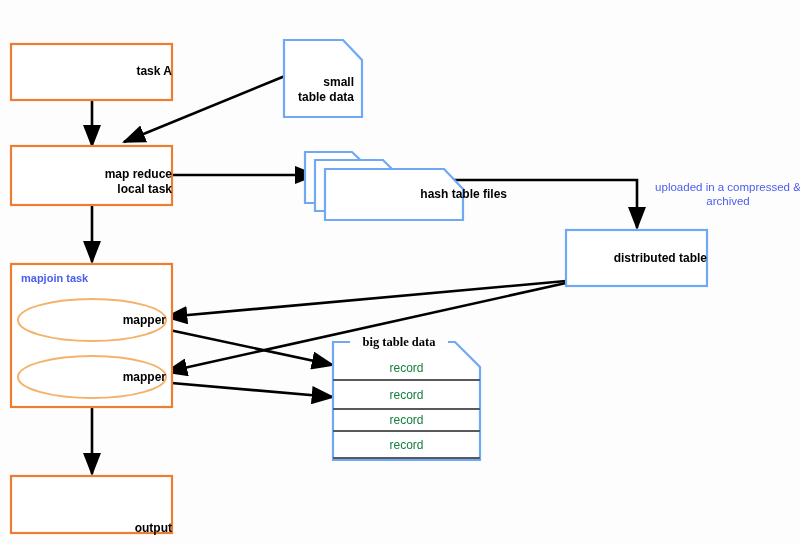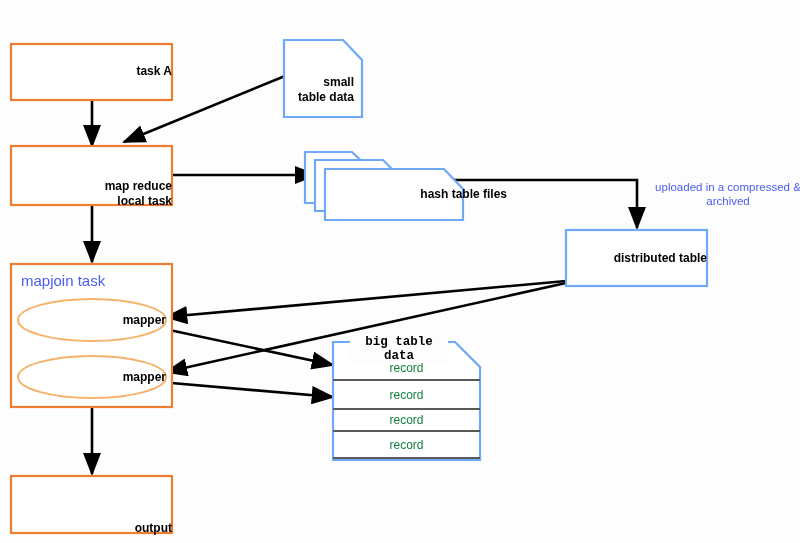--- a/index.html
+++ b/index.html
@@ -38,37 +38,37 @@
     font-family: "Liberation Sans", sans-serif;
     font-weight: normal;
     font-size: 12px;
     color: #15803d;
     text-align: center;
     line-height: 14px;
   }
   .group-label {
     position: absolute;
     font-family: "Liberation Sans", sans-serif;
-    font-weight: normal;
-    font-size: 15px;
+    font-weight: bold;
+    font-size: 11px;
     text-align: left;
   }
   .edge-annotation {
     position: absolute;
     font-family: "Liberation Sans", sans-serif;
     font-weight: normal;
     font-size: 11.5px;
     text-align: center;
     line-height: 14px;
     white-space: pre-line;
     padding-left: 8px;
   }
   .table-title {
     position: absolute;
-    font-family: Liberation Mono, monospace;
+    font-family: Liberation Serif, serif;
     font-weight: bold;
     font-size: 12.5px;
     color: #000000;
     text-align: center;
     background: #fdfdfd;
     padding: 0 3px;
   }
 </style>
 </head>
 <body>
@@ -131,21 +131,21 @@
       <line x1="333" y1="409" x2="480" y2="409" stroke="#595959" stroke-width="2"></line>
       <line x1="333" y1="431" x2="480" y2="431" stroke="#595959" stroke-width="2"></line>
       <line x1="333" y1="458" x2="480" y2="458" stroke="#595959" stroke-width="2"></line>
     </g>
 
     <rect x="352" y="336" width="88" height="12" fill="#fdfdfd"></rect>
   </svg>
 
   <div class="node-label" style="left:11px; top:64px; width:161px;">task A</div>
 
-  <div class="node-label" style="left:11px; top:179px; width:161px;">map reduce
+  <div class="node-label" style="left:11px; top:167px; width:161px;">map reduce
 local task</div>
 
   <div class="group-label" style="left:21px; top:272px; width:130px; color:#4a5df0;">mapjoin task</div>
 
   <div class="node-label" style="left:18px; top:313px; width:148px;">mapper</div>
 
   <div class="node-label" style="left:18px; top:370px; width:148px;">mapper</div>
 
   <div class="node-label" style="left:11px; top:497px; width:161px;margin-top:24px;">output</div>
 

